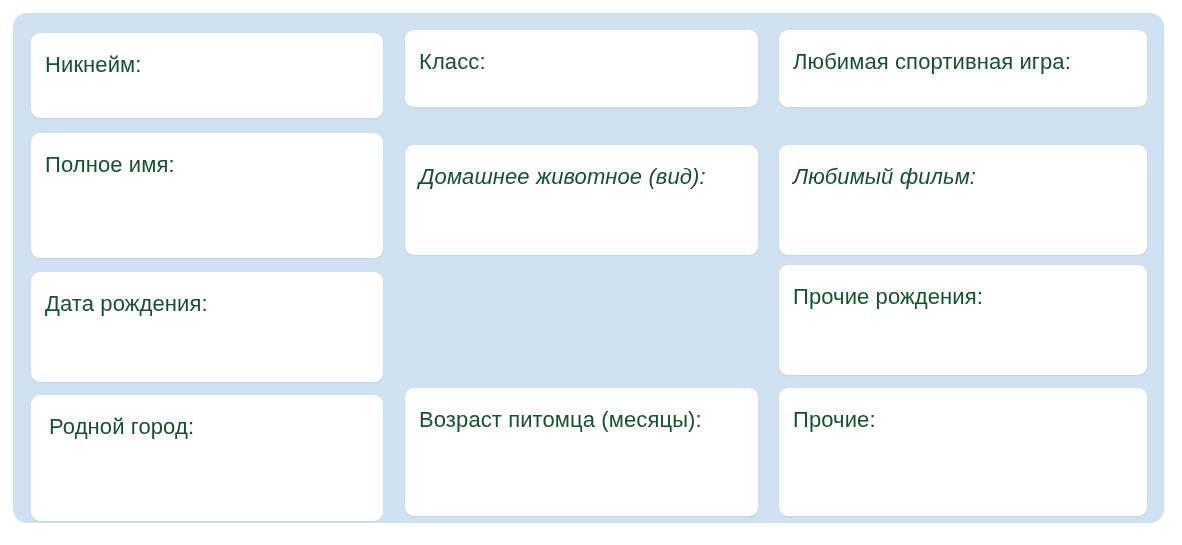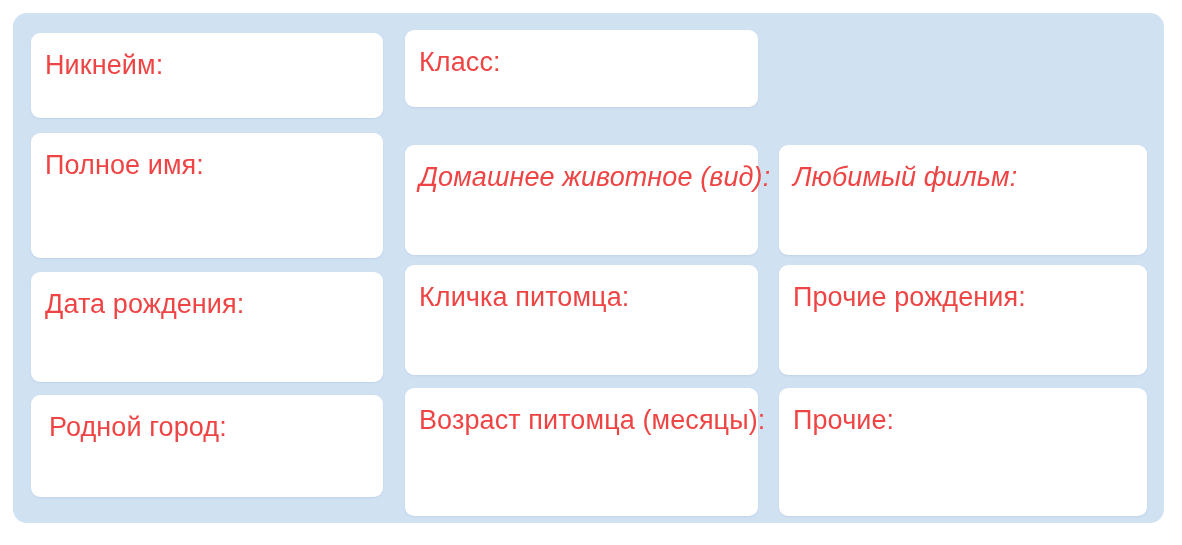--- a/index.html
+++ b/index.html
@@ -30,38 +30,38 @@
     background: #ffffff;
     border-radius: 9px;
     box-sizing: border-box;
     box-shadow: 0 1px 2px rgba(120, 150, 185, 0.18);
   }
 
   .field-label {
     position: absolute;
     left: 14px;
     top: 19px;
-    font-size: 27px;
+    font-size: 22px;
     font-weight: 400;
-    color: #ef4444;
+    color: #14532d;
     letter-spacing: 0.1px;
     white-space: nowrap;
     line-height: 26px;
   }
 
   
   .col-left   { left: 18px;  width: 352px; }
   .col-mid    { left: 392px; width: 353px; }
   .col-right  { left: 766px; width: 368px; }
 
   
   .l-r1 { top: 20px;  height: 85px;  }
   .l-r2 { top: 120px; height: 125px; }
   .l-r3 { top: 259px; height: 110px; }
-  .l-r4 { top: 382px; height: 102px; }
+  .l-r4 { top: 382px; height: 126px; }
 
   
   .m-r1 { top: 17px;  height: 77px; }
   .m-r2 { top: 132px; height: 110px; font-style: italic; }
   .m-r3 { top: 252px; height: 110px; }
   .m-r4 { top: 375px; height: 128px; }
 
   
   .indent-more .field-label { left: 18px; }
 </style>
@@ -87,28 +87,28 @@
   </div>
 
   <div class="field-card col-mid m-r1">
     <span class="field-label">Класс:</span>
   </div>
 
   <div class="field-card col-mid m-r2">
     <span class="field-label">Домашнее животное (вид):</span>
   </div>
 
-  <div class="field-card col-mid m-r3">
-    <span class="field-label">Кличка питомца:</span>
-  </div>
 
   <div class="field-card col-mid m-r4">
     <span class="field-label">Возраст питомца (месяцы):</span>
   </div>
 
+  <div class="field-card col-right m-r1">
+    <span class="field-label">Любимая спортивная игра:</span>
+  </div>
 
   <div class="field-card col-right m-r2">
     <span class="field-label">Любимый фильм:</span>
   </div>
 
   <div class="field-card col-right m-r3">
     <span class="field-label">Прочие рождения:</span>
   </div>
 
   <div class="field-card col-right m-r4">

